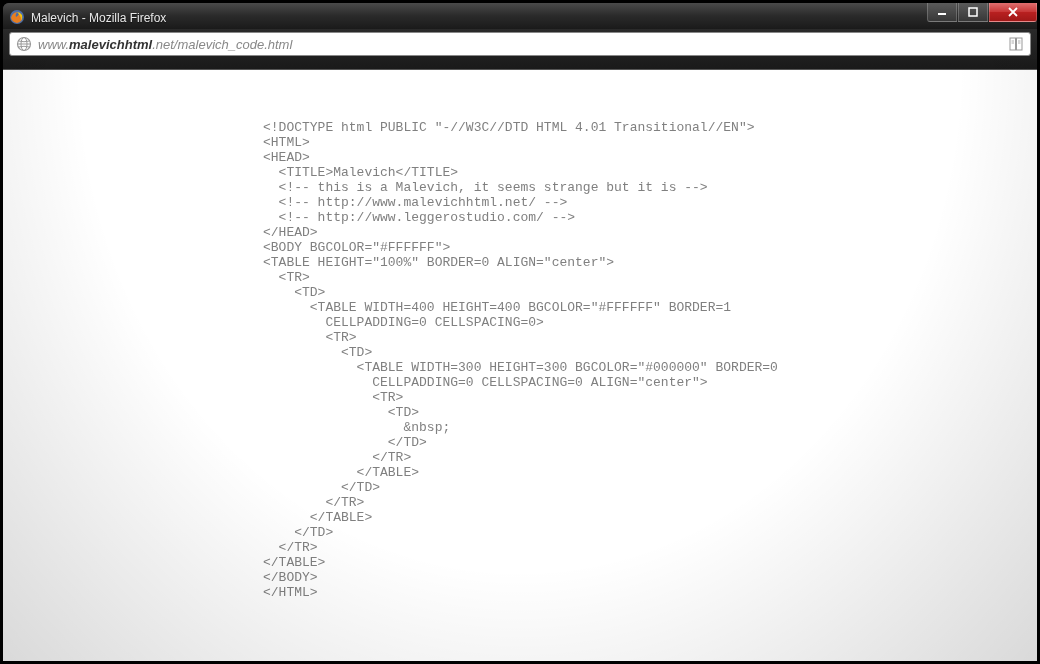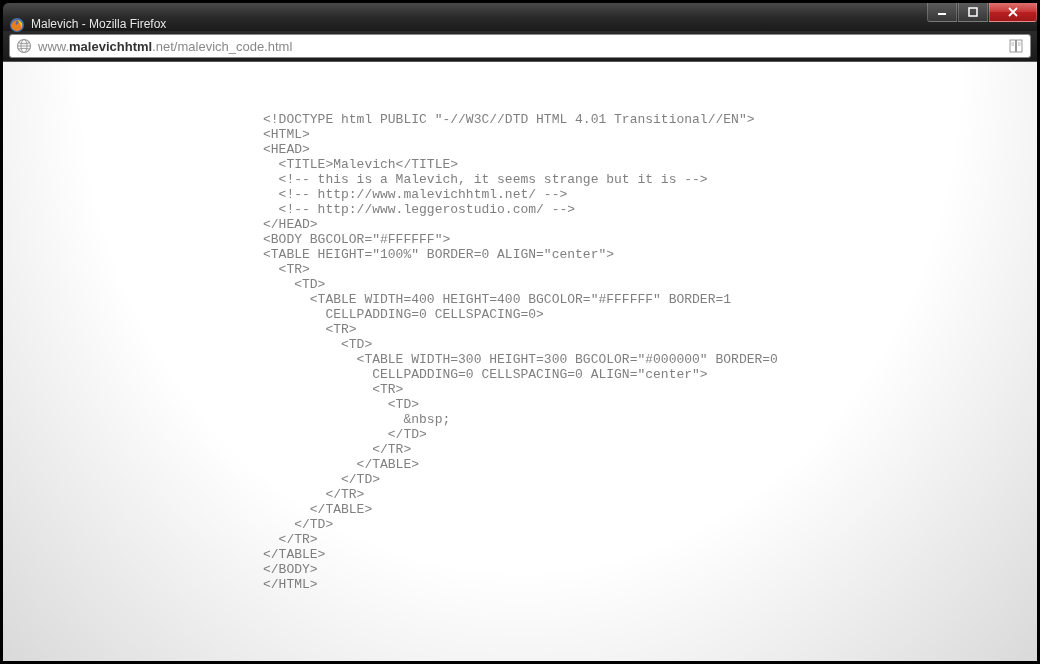--- a/index.html
+++ b/index.html
@@ -27,22 +27,22 @@
       background: linear-gradient(to bottom, #3a3a3a 0%, #1a1a1a 100%);
       border-radius: 6px 6px 0 0;
       display: flex;
       flex-direction: column;
       box-shadow: 0 0 8px rgba(0,0,0,0.6);
     }
     
     .title-bar {
       height: 26px;
       display: flex;
-      align-items: flex-start;
-      padding: 14px 4px;
+      align-items: flex-end;
+      padding: 4px 4px;
       background: linear-gradient(to bottom, #4a4a4a 0%, #2a2a2a 50%, #1a1a1a 100%);
       border-radius: 6px 6px 0 0;
       position: relative;
     }
     
     .firefox-icon {
       width: 16px;
       height: 16px;
       margin-right: 6px;
       margin-left: 2px;
@@ -82,25 +82,25 @@
       width: 48px;
       background: linear-gradient(to bottom, #e07070 0%, #c83838 48%, #b82020 52%, #a01818 100%);
       border-radius: 0 0 3px 0;
     }
     
     .win-btn-min {
       border-radius: 0 0 0 3px;
     }
     
     .address-bar-container {
-      height: 30px;
+      height: 40px;
       background: linear-gradient(to bottom, #2a2a2a 0%, #1a1a1a 100%);
       padding: 3px 6px;
       display: flex;
-      align-items: center;
+      font-style: italic;
     }
     
     .address-bar {
       flex: 1;
       height: 24px;
       background: #fff;
       border: 1px solid #888;
       border-radius: 3px;
       display: flex;
       align-items: center;

